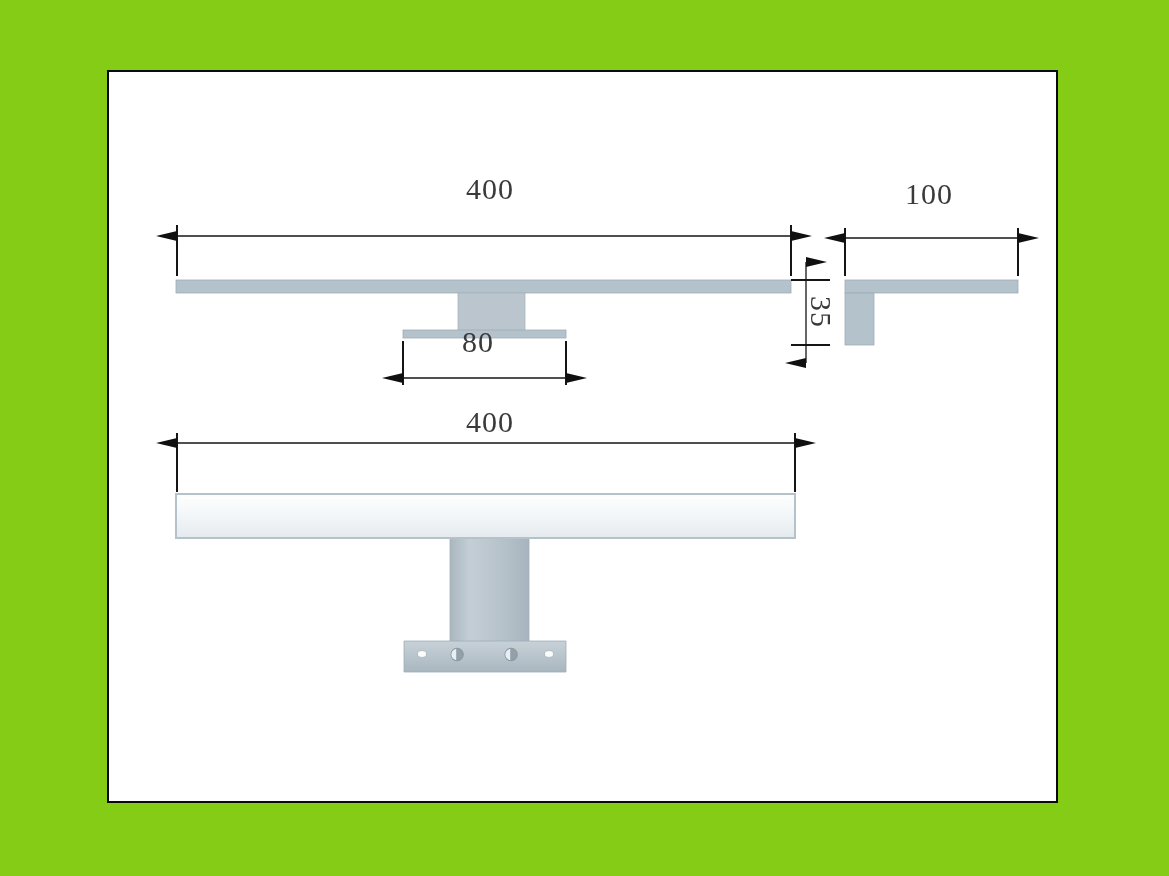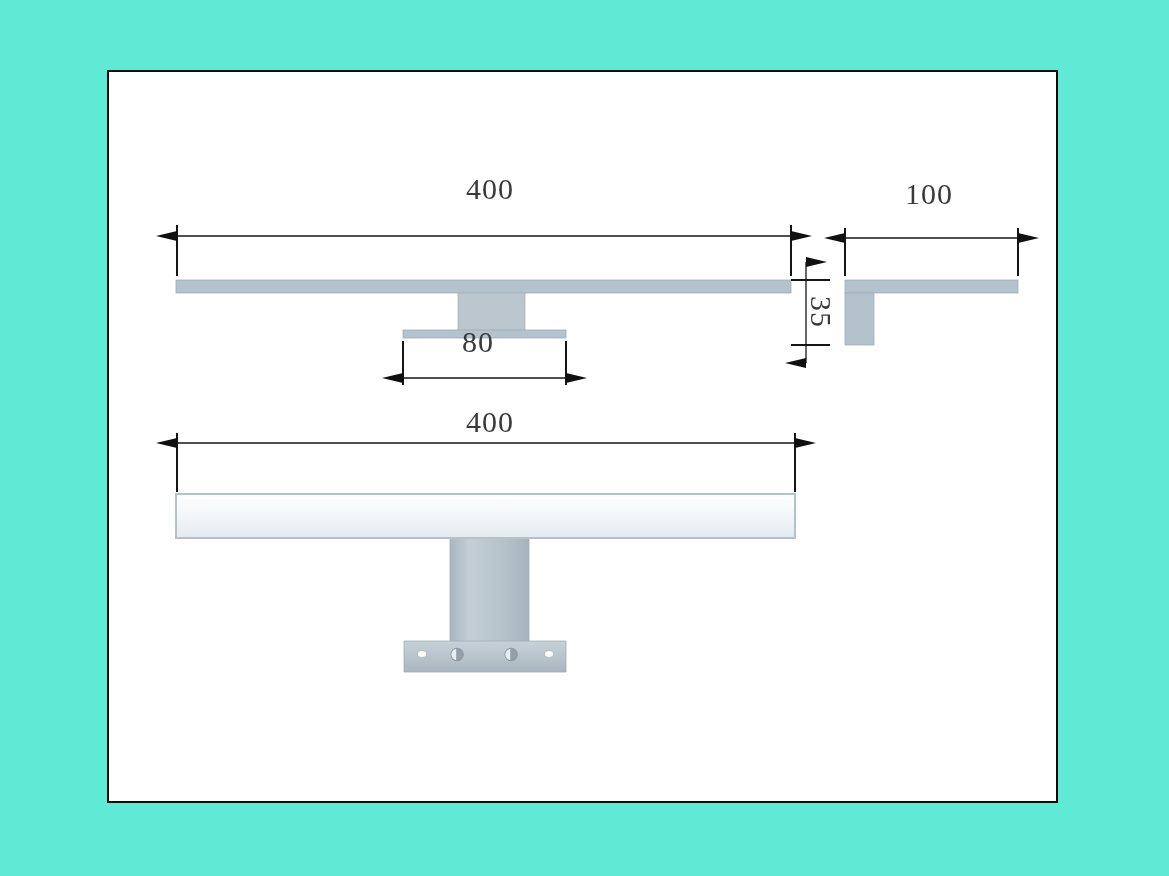--- a/index.html
+++ b/index.html
@@ -10,21 +10,21 @@
   body {
     width: 1169px;
     height: 876px;
     font-family: "Liberation Serif", serif;
     overflow: hidden;
   }
   #stage {
     position: relative;
     width: 1169px;
     height: 876px;
-    background: #5eead4;
+    background: #84cc16;
   }
   #drawing-frame {
     position: absolute;
     left: 107px;
     top: 70px;
     width: 951px;
     height: 733px;
     border: 2px solid #0a0a0a;
     box-sizing: border-box;
     background: #ffffff;

